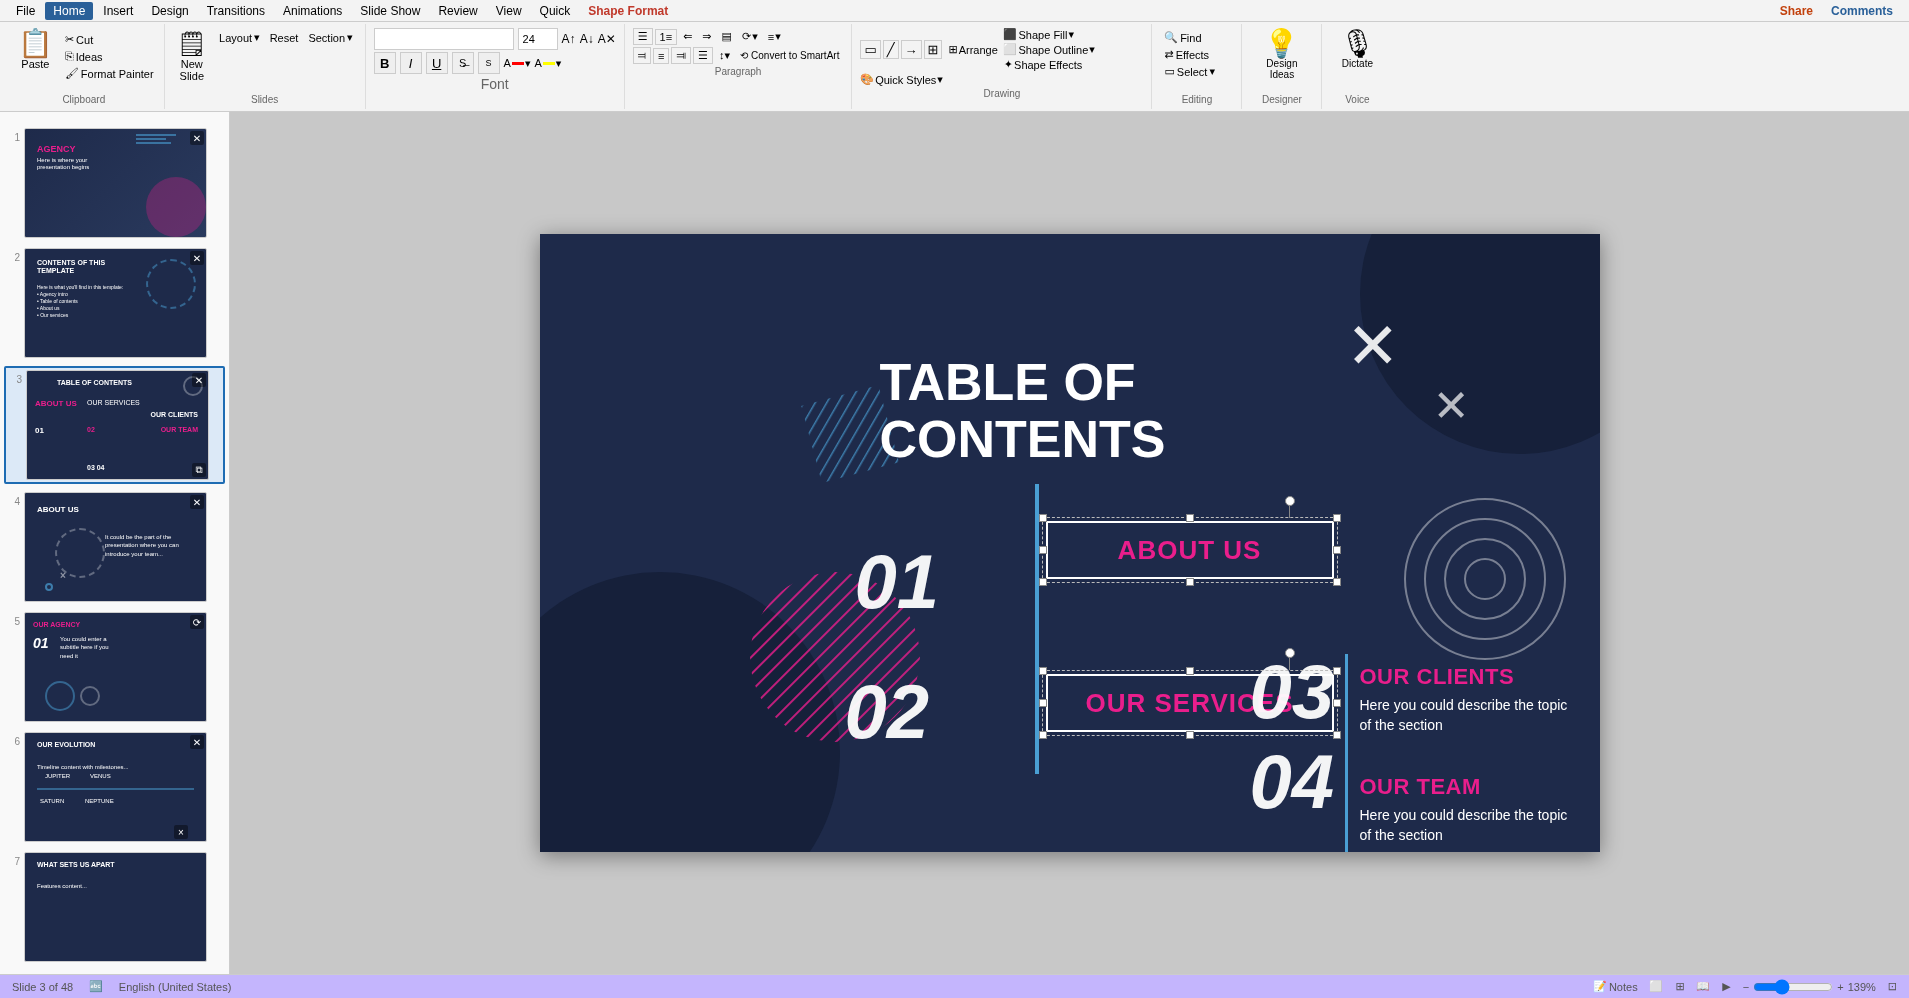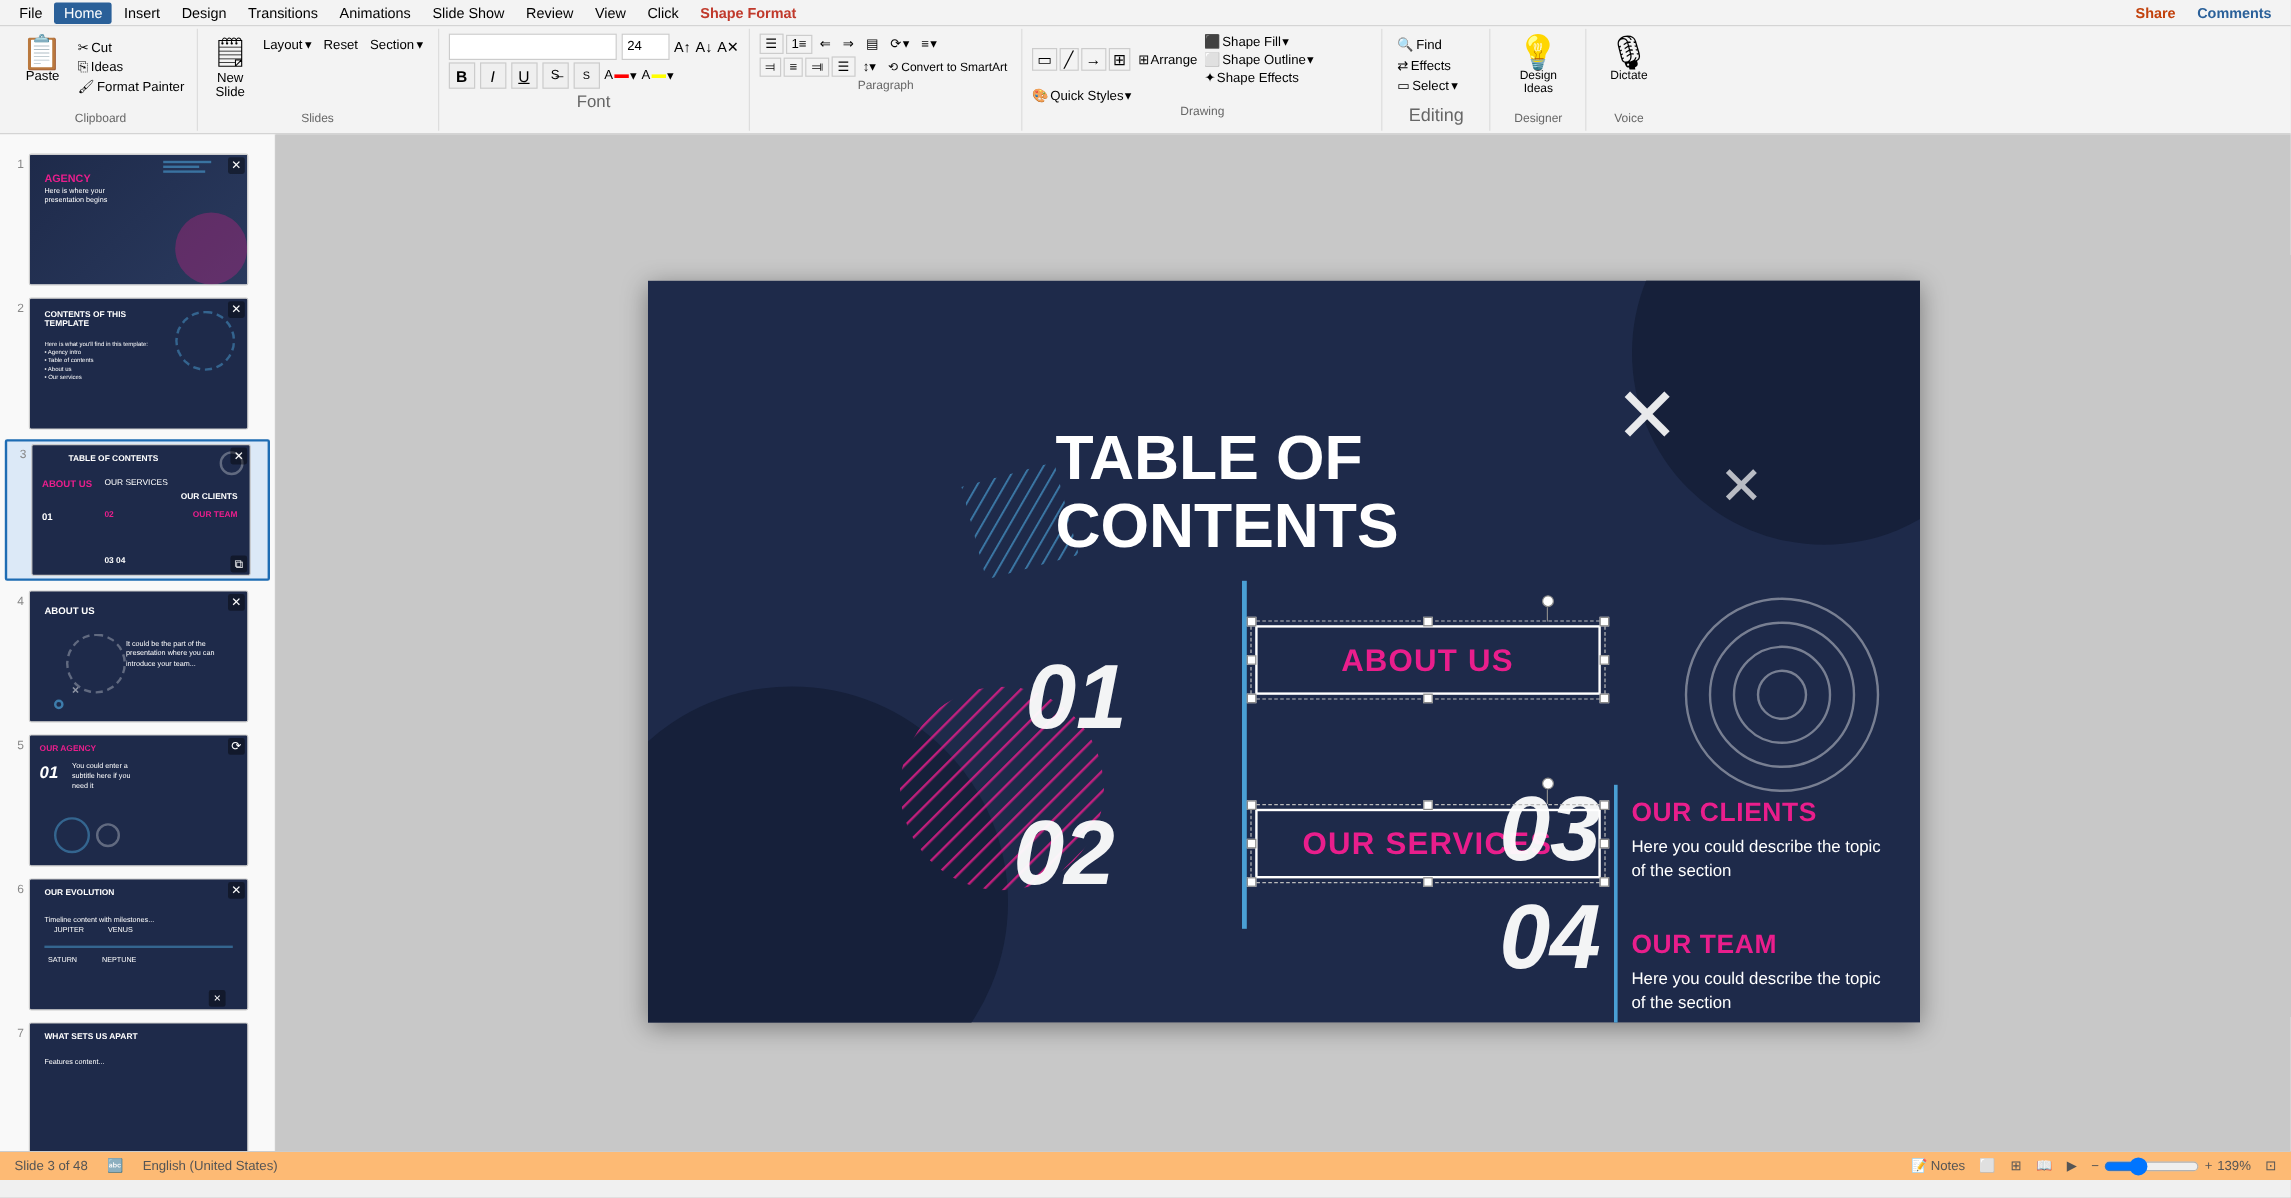--- a/index.html
+++ b/index.html
@@ -11,21 +11,21 @@
 <div style="height:22px; background:#f3f3f3; display:flex; align-items:center; padding:0 8px; font-size:12px; border-bottom:1px solid #ccc; gap:2px;">
   <span style="padding:2px 8px; cursor:pointer;">File</span>
   <span style="padding:2px 8px; cursor:pointer; background:#2a6099; color:white; border-radius:2px;">Home</span>
   <span style="padding:2px 8px; cursor:pointer;">Insert</span>
   <span style="padding:2px 8px; cursor:pointer;">Design</span>
   <span style="padding:2px 8px; cursor:pointer;">Transitions</span>
   <span style="padding:2px 8px; cursor:pointer;">Animations</span>
   <span style="padding:2px 8px; cursor:pointer;">Slide Show</span>
   <span style="padding:2px 8px; cursor:pointer;">Review</span>
   <span style="padding:2px 8px; cursor:pointer;">View</span>
-  <span style="padding:2px 8px; cursor:pointer;">Click</span>
+  <span style="padding:2px 8px; cursor:pointer;">Quick</span>
   <span style="padding:2px 8px; cursor:pointer; color:#c0392b; font-weight:600;">Shape Format</span>
   <span style="flex:1;"></span>
   <span style="color:#c2410c; font-weight:600; cursor:pointer; padding:2px 8px;">Share</span>
   <span style="color:#2a6099; font-weight:600; cursor:pointer; padding:2px 8px;">Comments</span>
 </div>
 
 <div style="height:90px; background:#f3f3f3; border-bottom:1px solid #ccc; display:flex; align-items:stretch; padding:2px 4px; overflow:hidden;">
 
   <div style="display:flex; flex-direction:column; padding:4px 8px; border-right:1px solid #ddd; gap:1px; min-width:100px;">
     <div style="display:flex; flex-direction:row; gap:4px; flex:1; align-items:flex-start;">
@@ -134,21 +134,21 @@
     </div>
     <div style="font-size:10px; color:#666; text-align:center;">Drawing</div>
   </div>
 
   <div style="display:flex; flex-direction:column; padding:4px 8px; border-right:1px solid #ddd; gap:1px; min-width:90px;">
     <div style="display:flex; flex-direction:column; gap:2px; padding-top:2px;">
       <span style="cursor:pointer; font-size:11px; padding:1px 4px; display:flex; align-items:center; gap:2px;">🔍 <span>Find</span></span>
       <span style="cursor:pointer; font-size:11px; padding:1px 4px; display:flex; align-items:center; gap:2px;">⇄ <span>Effects</span></span>
       <span style="cursor:pointer; font-size:11px; padding:1px 4px; display:flex; align-items:center; gap:2px;">▭ <span>Select</span> ▾</span>
     </div>
-    <div style="font-size:15px; color:#666; text-align:center; margin-top:auto;">Editing</div>
+    <div style="font-size:10px; color:#666; text-align:center; margin-top:auto;">Editing</div>
   </div>
 
   <div style="display:flex; flex-direction:column; padding:4px 8px; border-right:1px solid #ddd; gap:1px; min-width:80px; align-items:center;">
     <div style="display:flex; flex-direction:column; align-items:center; cursor:pointer; padding:2px 6px;">
       <span style="font-size:28px; line-height:1;">💡</span>
       <span style="font-size:10px; text-align:center;">Design</span>
       <span style="font-size:10px; text-align:center;">Ideas</span>
     </div>
     <div style="font-size:10px; color:#666; text-align:center; margin-top:auto;">Designer</div>
   </div>
@@ -372,21 +372,21 @@
         <div style="color:white; font-size:14px; line-height:1.4; margin-top:6px;">Here you could describe the topic of the section</div>
       </div>
 
     </div>
 
 
   </div>
 
 </div>
 
-<div style="height:24px; background:#fdba74; border-top:1px solid #ccc; display:flex; align-items:center; padding:0 12px; font-size:11px; color:#555; gap:16px; position:fixed; bottom:15px; width:1909px; z-index:100;">
+<div style="height:24px; background:#c4b5fd; border-top:1px solid #ccc; display:flex; align-items:center; padding:0 12px; font-size:11px; color:#555; gap:16px; position:fixed; bottom:0; width:1909px; z-index:100;">
   <span>Slide 3 of 48</span>
   <span style="display:flex; align-items:center; gap:4px;">
     <span>🔤</span>
   </span>
   <span>English (United States)</span>
   <div style="margin-left:auto; display:flex; align-items:center; gap:12px;">
     <span style="cursor:pointer; display:flex; align-items:center; gap:2px;">
       <span>📝</span>
       <span>Notes</span>
     </span>

